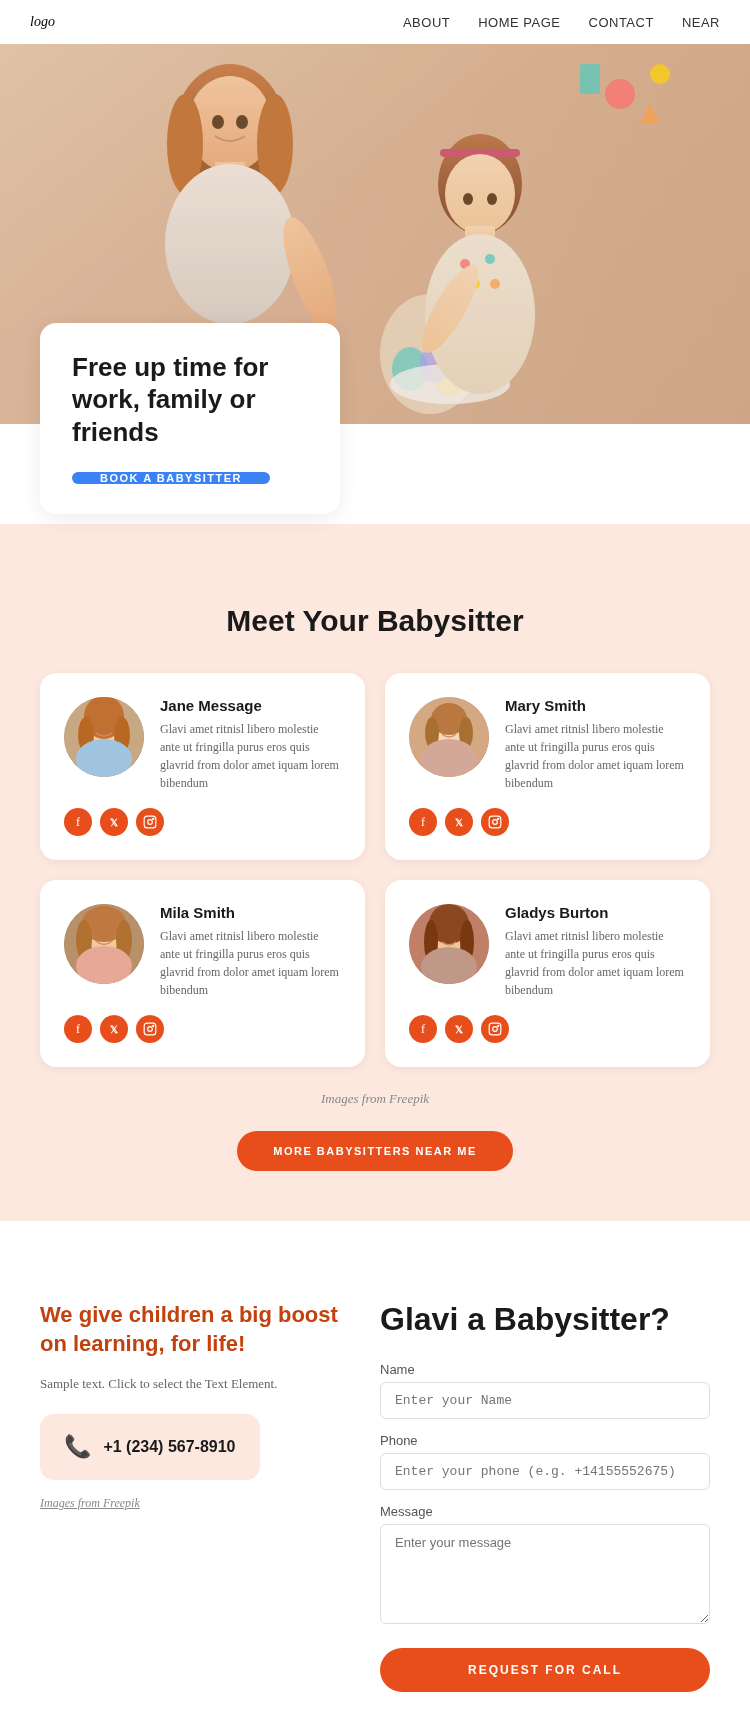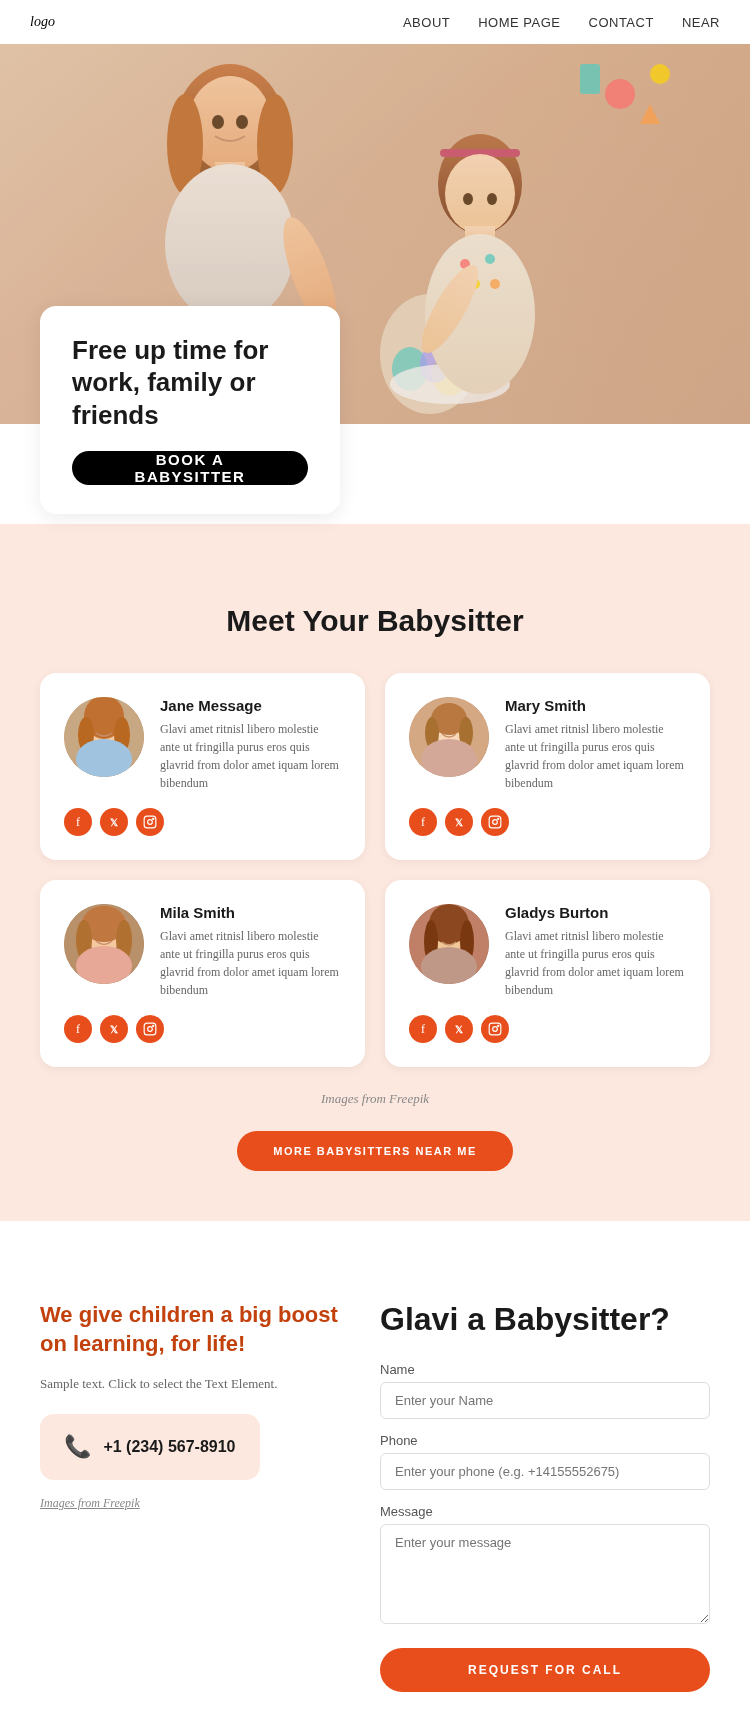--- a/index.html
+++ b/index.html
@@ -44,22 +44,22 @@
     .hero-text-box {
       position: absolute; bottom: -60px; left: 40px;
       background: #fff; border-radius: 16px; padding: 28px 32px 28px 32px;
       width: 300px; box-shadow: 0 4px 20px rgba(0,0,0,0.08);
     }
     .hero-title {
       font-size: 26px; font-weight: 900; line-height: 1.25; color: #1a1a1a;
       margin-bottom: 20px; font-family: Arial, sans-serif;
     }
     .btn-orange {
-      background: #000000; color: #fff; border: none; border-radius: 25px;
-      padding: 0 28px; font-size: 15px; font-weight: 700; letter-spacing: 1.5px;
+      background: #3b82f6; color: #fff; border: none; border-radius: 25px;
+      padding: 0 28px; font-size: 11px; font-weight: 700; letter-spacing: 1.5px;
       cursor: pointer; text-transform: uppercase; font-family: Arial, sans-serif;
     }
 
     
     .babysitters-section {
       background: #fde8e0; padding: 80px 40px 50px;
       margin-top: 70px;
     }
     .section-title {
       text-align: center; font-size: 30px; font-weight: 900;
@@ -129,21 +129,21 @@
     .contact-right {}
     .form-title {
       font-size: 32px; font-weight: 900; color: #1a1a1a; margin-bottom: 24px;
       font-family: Arial, sans-serif;
     }
     .form-group { margin-bottom: 14px; }
     .form-label { font-size: 13px; color: #555; margin-bottom: 5px; display: block; font-family: Arial, sans-serif; }
     .form-input {
       width: 100%; border: 1px solid #ddd; border-radius: 6px;
       padding: 10px 14px; font-size: 13px; color: #999; outline: none;
-      font-family: Liberation Sans, sans-serif;
+      font-family: Liberation Mono, monospace;
     }
     .form-textarea {
       width: 100%; border: 1px solid #ddd; border-radius: 6px;
       padding: 10px 14px; font-size: 13px; color: #999; outline: none;
       height: 100px; resize: vertical; font-family: Arial, sans-serif;
     }
     .btn-submit {
       width: 100%; background: #e84e1b; color: #fff; border: none;
       border-radius: 25px; padding: 15px; font-size: 12px; font-weight: 700;
       letter-spacing: 2px; text-transform: uppercase; cursor: pointer;

